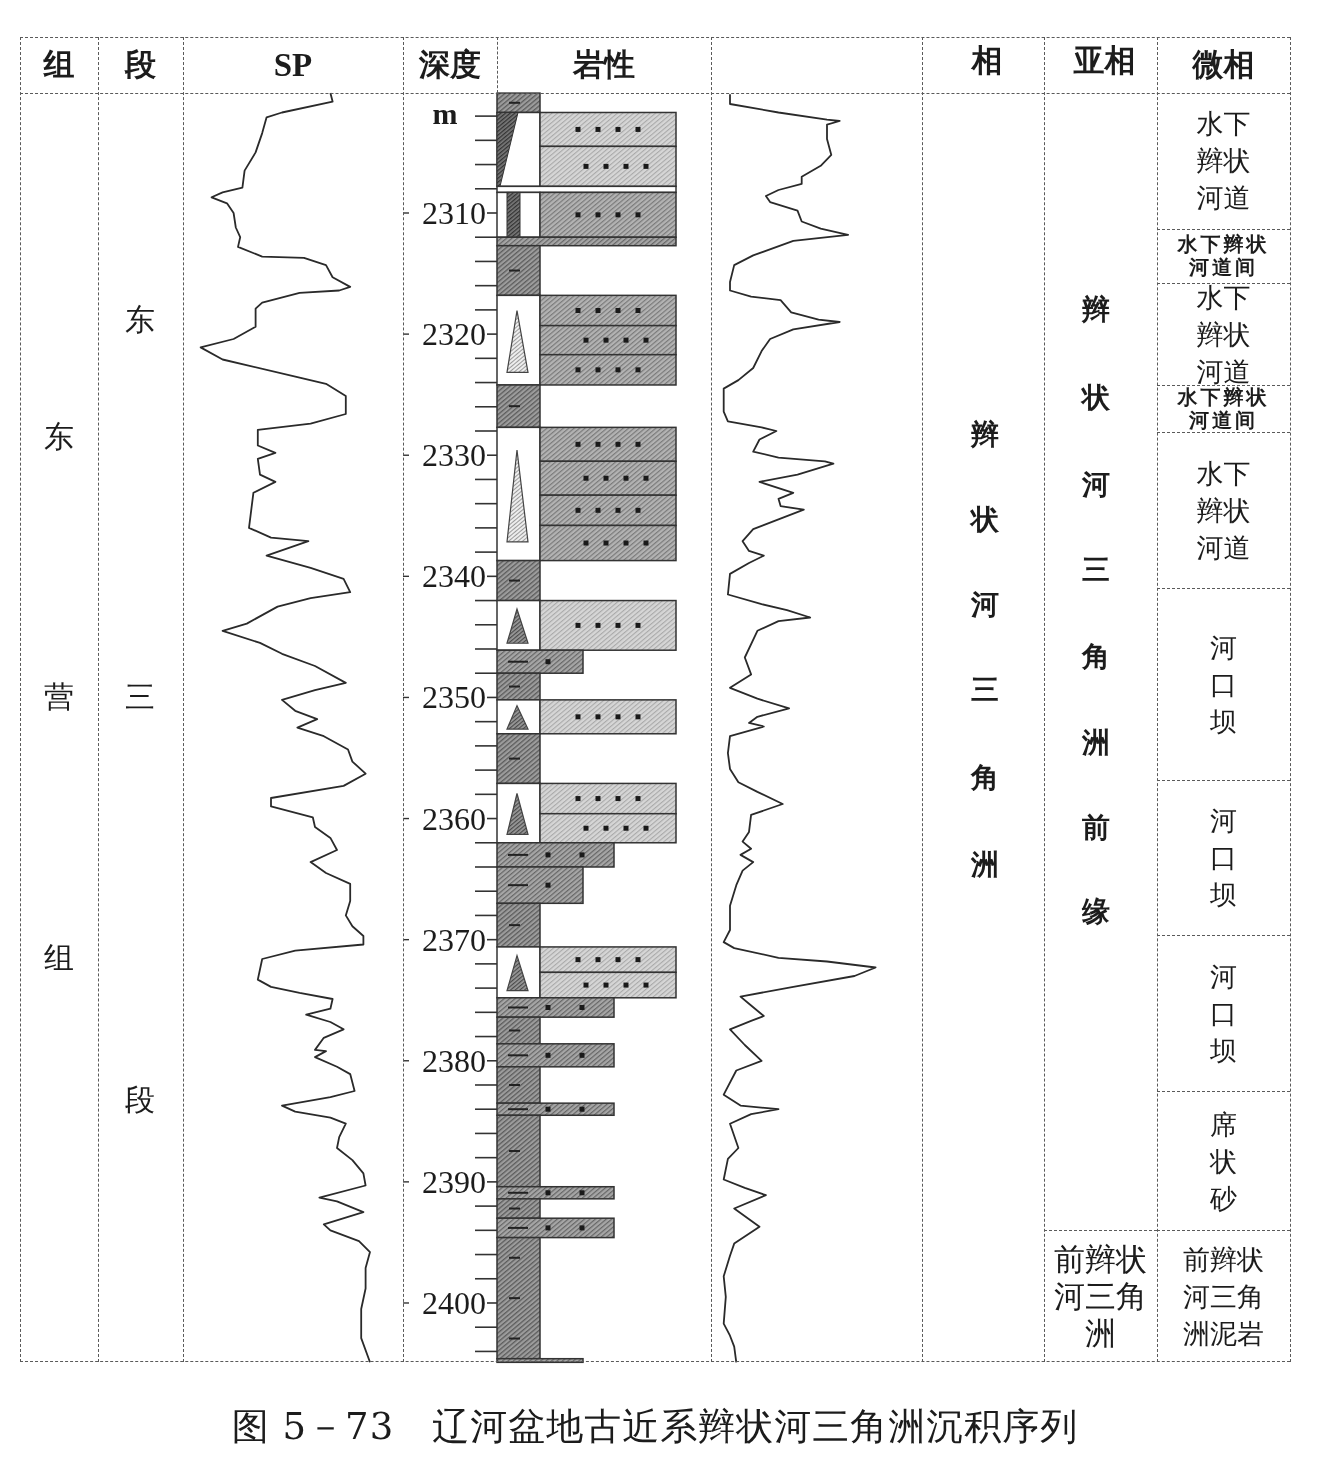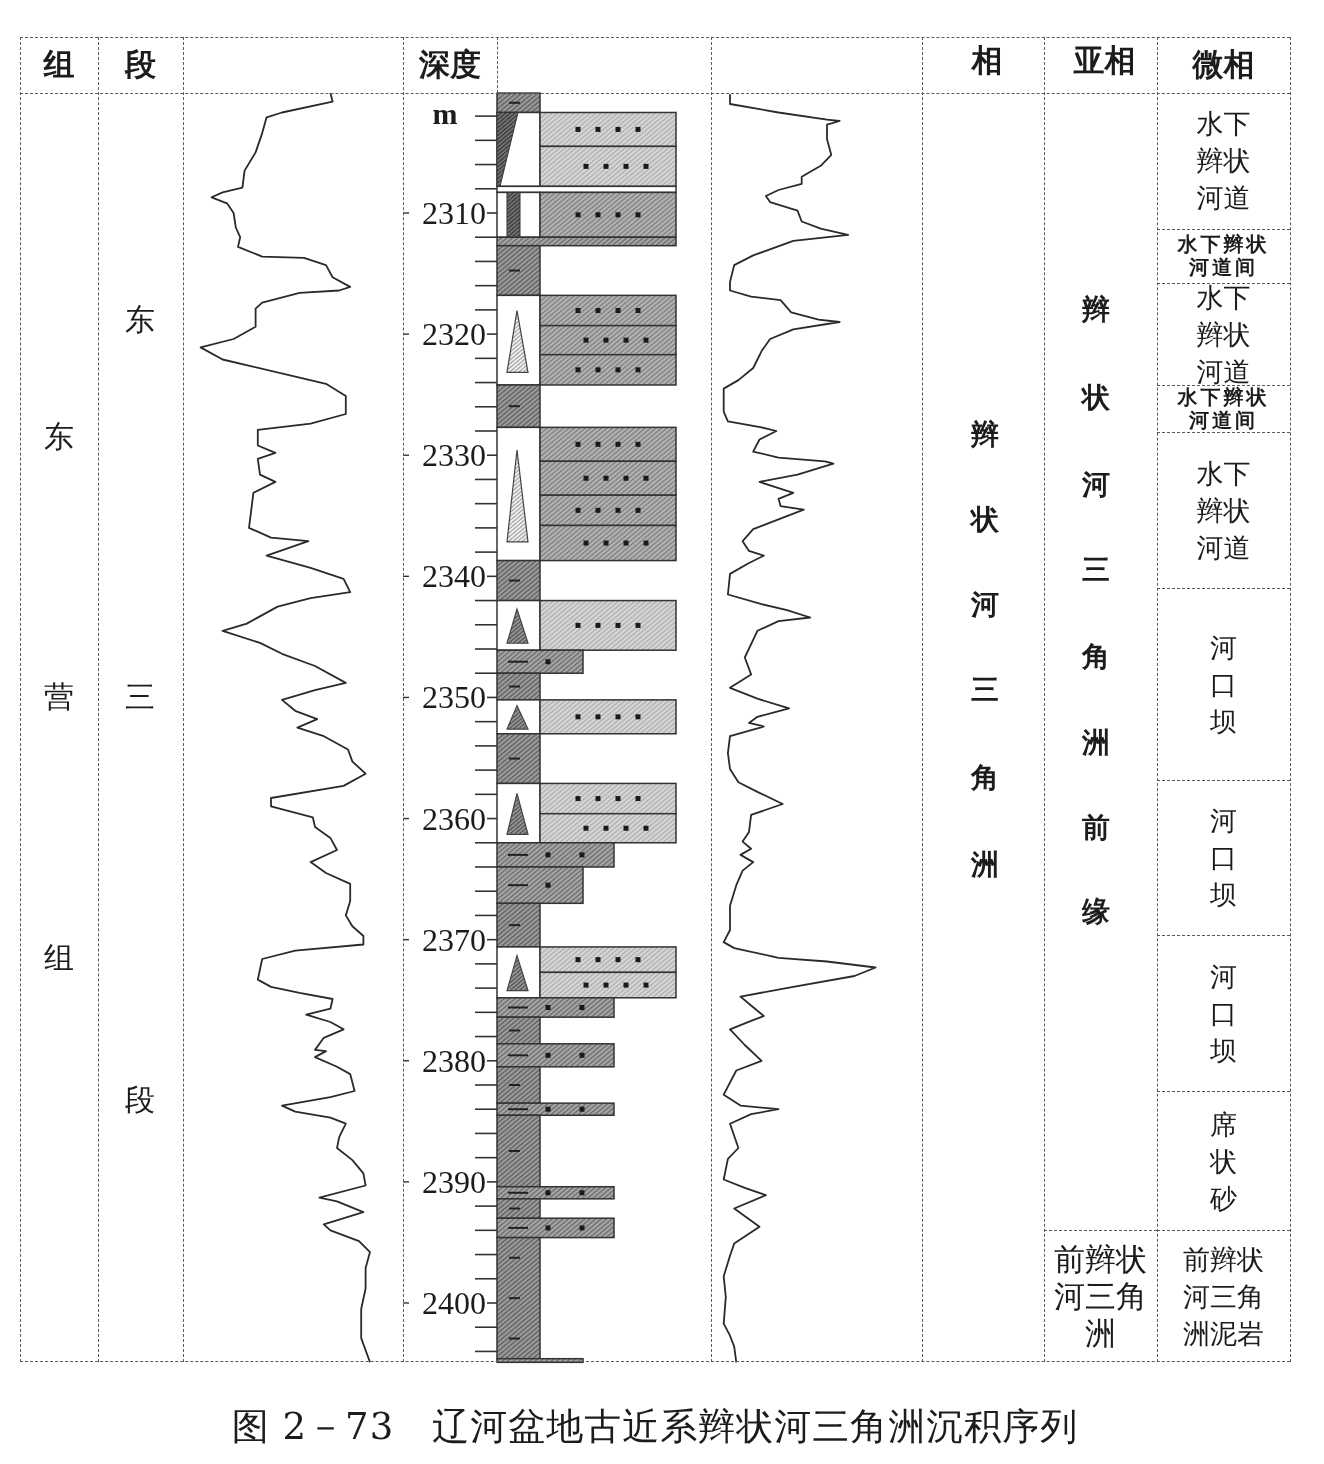--- a/index.html
+++ b/index.html
@@ -399,21 +399,23 @@
   <div class="vline" style="left:403px;"></div>
   <div class="vline" style="left:497px; top:37px; height:56px;"></div>
   <div class="vline" style="left:711px;"></div>
   <div class="vline" style="left:922px;"></div>
   <div class="vline" style="left:1044px;"></div>
   <div class="vline" style="left:1157px;"></div>
   <div class="vline" style="left:1290px;"></div>
 
   <div class="hcell" style="left:20px; width:78px;">组</div>
   <div class="hcell" style="left:98px; width:85px;">段</div>
+  <div class="hcell latin" style="left:183px; width:220px;">SP</div>
   <div class="hcell" style="left:403px; width:94px;">深度</div>
+  <div class="hcell" style="left:497px; width:214px;">岩性</div>
   <div class="hcell raised" style="left:922px; width:122px;">相</div>
   <div class="hcell raised" style="left:1044px; width:113px;">亚相</div>
   <div class="hcell" style="left:1157px; width:133px;text-align:center;">微相</div>
 
   <div class="unit-label">m</div>
 
   <div>
     <span class="vchar light" style="left:59px; top:437px;">东</span>
     <span class="vchar light" style="left:59px; top:697px;">营</span>
     <span class="vchar light" style="left:59px; top:958px;">组</span>
@@ -496,14 +498,14 @@
         <div class="mf-line">状</div>
         <div class="mf-line">砂</div>
       </div>
       <div class="mf-cell large" style="top: 1230.32px; height: 132.01px;">
         <div class="mf-line">前辫状</div>
         <div class="mf-line">河三角</div>
         <div class="mf-line">洲泥岩</div>
       </div>
     </div>
 
-  <div class="caption">图 2－73　辽河盆地古近系辫状河三角洲沉积序列</div>
+  <div class="caption">图 5－73　辽河盆地古近系辫状河三角洲沉积序列</div>
 </div>
 
 </body></html>

